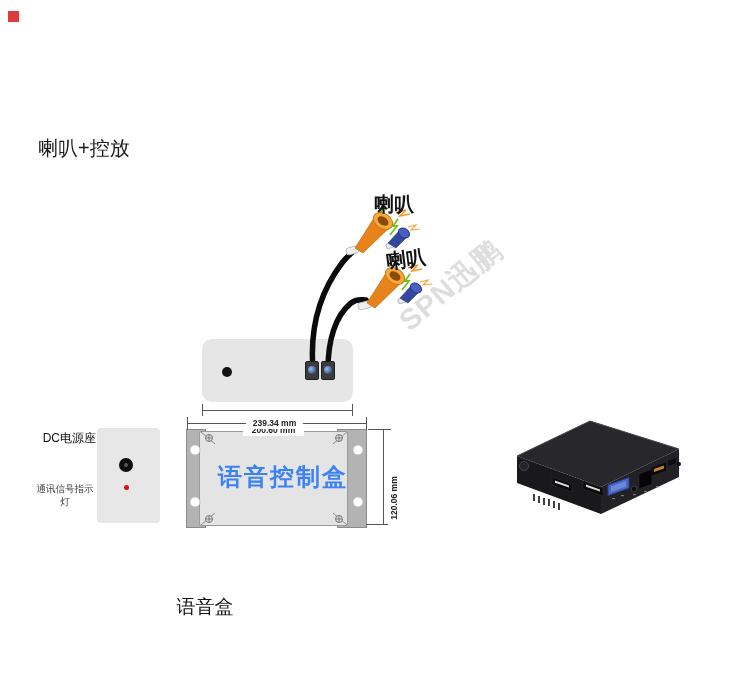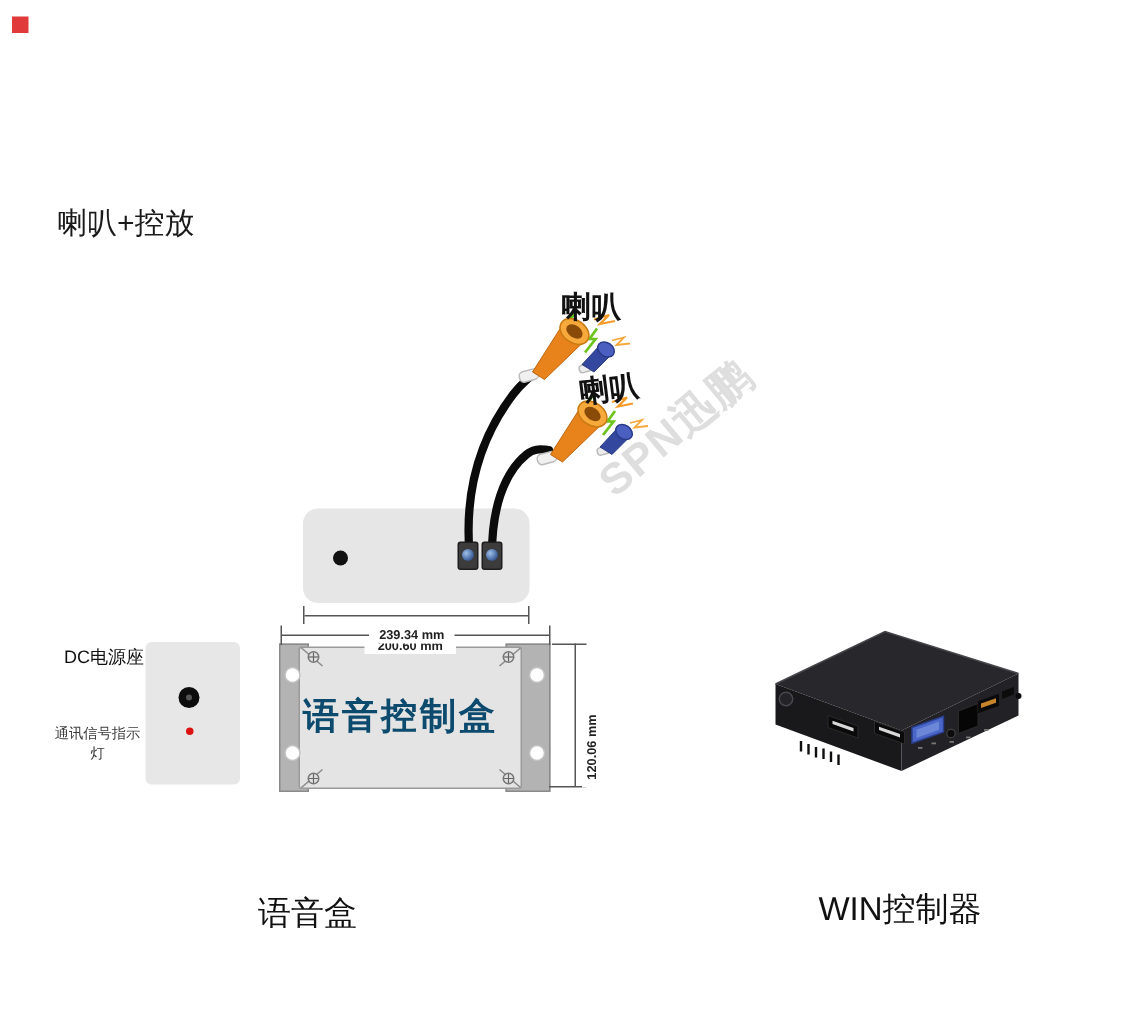--- a/index.html
+++ b/index.html
@@ -38,34 +38,34 @@
                text-align:center; line-height:12px; }
   .dim-label.inner { left:243px; top:424px; width:61px; }
   .dim-label.outer { left:246px; top:417px; width:57px; }
   .dim-label.vert  { left:367px; top:492px; width:54px; transform:rotate(-90deg); }
 
   .bracket { position:absolute; top:429px; height:99px; background:#b3b3b3; border:1px solid #8a8a8a; }
   .bracket.left  { left:186px; width:20px; }
   .bracket.right { left:337px; width:30px; }
   .main-panel { position:absolute; left:199px; top:431px; width:149px; height:95px;
                 background:#e4e4e4; border:1px solid #9a9a9a; border-radius:2px; }
-  .panel-title { position:absolute; left:202px; top:461px; width:146px; text-align:left;
-                 font-size:24px; font-weight:700; letter-spacing:2px; color:#0c4a6e; }
+  .panel-title { position:absolute; left:202px; top:461px; width:146px; text-align:right;
+                 font-size:24px; font-weight:700; letter-spacing:2px; color:#3b82f6; }
 
   .size-caption { position:absolute; left:193px; top:536px; font-size:15px; font-weight:700; color:#111; }
 
   .side-box { position:absolute; left:97px; top:428px; width:63px; height:95px;
               background:#e7e7e7; border-radius:4px; }
   .dc-jack { position:absolute; left:119px; top:458px; width:14px; height:14px; border-radius:50%; background:#0d0d0d; }
   .dc-jack .pin { position:absolute; left:5px; top:5px; width:4px; height:4px; border-radius:50%; background:#555; }
   .red-led { position:absolute; left:124px; top:485px; width:5px; height:5px; border-radius:50%; background:#dd1111; }
   .dc-label { position:absolute; left:40px; top:430px; width:56px; text-align:right; font-size:12px; color:#111; }
   .signal-label { position:absolute; left:33px; top:483px; width:64px; text-align:center; font-size:9.5px; color:#3a3a3a; }
 
-  .footer-label { position:absolute; font-size:22px; color:#111; text-align:center; }
+  .footer-label { position:absolute; font-size:19px; color:#111; text-align:center; }
   .footer-label.left { left:150px; top:594px; width:110px; }
   .footer-label.right { left:520px; top:591px; width:160px; }
 
   .overlay-svg, .sprite { position:absolute; pointer-events:none; }
   .overlay-svg { left:0; top:0; z-index:4; }
   .z-top { z-index:6; }
   .txt { z-index:10; }
 </style>
 </head>
 <body>
@@ -222,15 +222,14 @@
     <g fill="#777">
       <rect x="106" y="84" width="3" height="1.2"></rect>
         <rect x="115" y="81" width="3" height="1.2"></rect>
       <rect x="127" y="80" width="3" height="1.2"></rect>
         <rect x="138" y="77" width="3" height="1.2"></rect>
       <rect x="150" y="72" width="3" height="1.2"></rect>
     </g>
   </svg>
 
   <div class="footer-label left txt">语音盒</div>
-  <div class="footer-label right txt">WIN控制器</div>
 
 </div>
 
 </body></html>

